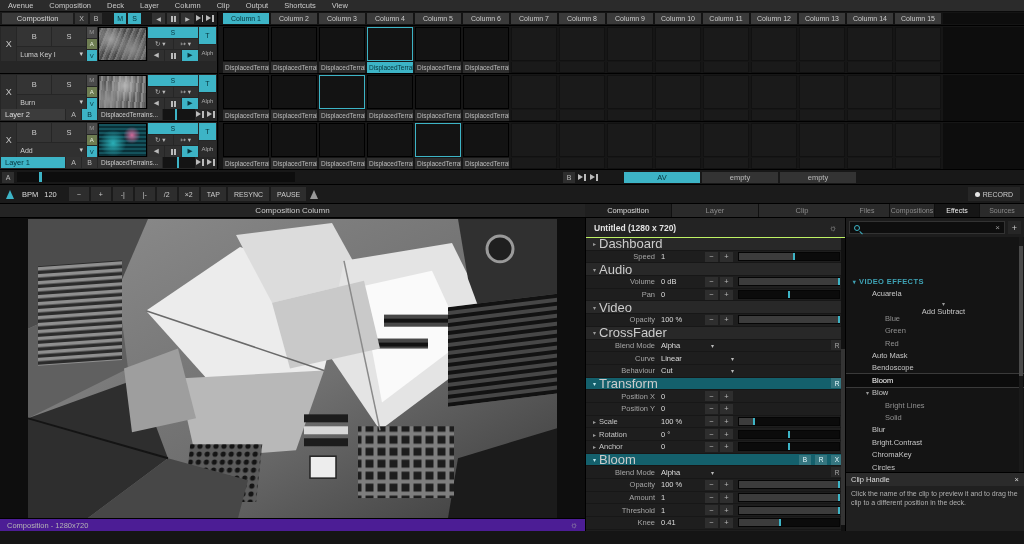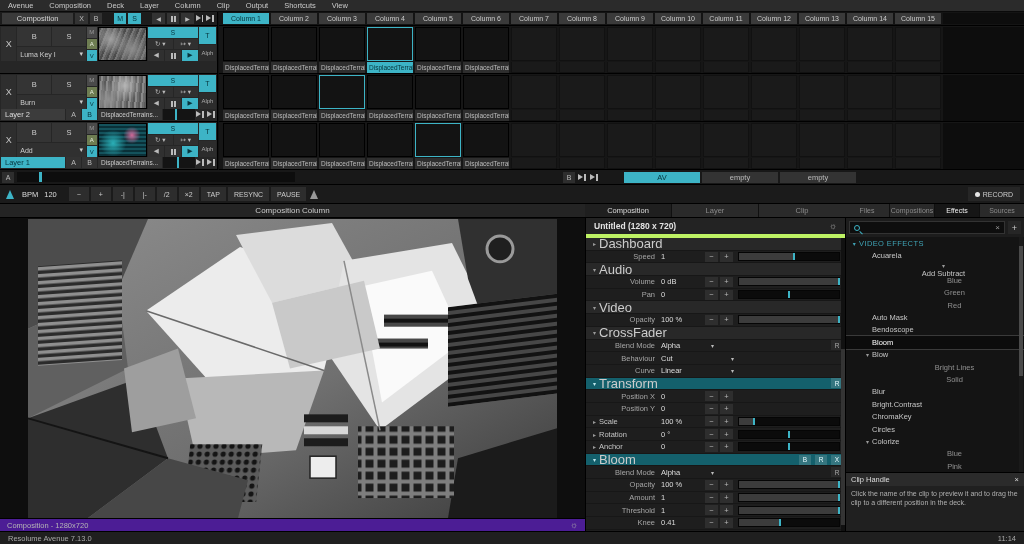--- a/index.html
+++ b/index.html
@@ -98,21 +98,21 @@
   .mon-img{position:absolute;left:28px;top:1px;width:529px;height:299px;background:#222;}
   .mon-img svg{display:block;width:100%;height:100%;}
   .mon-footer{position:absolute;left:0;bottom:0;width:585px;height:13px;background:#4c1d95;border-top:1px solid #000;
               display:flex;align-items:center;justify-content:space-between;padding:0 7px;font-size:7.5px;color:#b5b5b5;}
 
   
   .ptabs{position:absolute;top:204px;left:585px;width:260px;height:14px;display:flex;gap:1px;background:#101010;border-bottom:1px solid #000;}
   .ptab{flex:1;background:#2a2a2a;color:#8a8a8a;display:flex;align-items:center;justify-content:center;font-size:7.5px;}
   .ptab.active{background:#1f1f1f;color:#ddd;}
   .params{position:absolute;top:218px;left:585px;width:260px;height:313px;background:#1e1e1e;border-left:1px solid #000;}
-  .ptitle{height:20px;display:flex;align-items:center;justify-content:space-between;padding:0 8px;font-size:8.5px;color:#e3e3e3;font-weight:bold;background:#232323;border-bottom:4px solid #bef264;gap:48px;}
+  .ptitle{height:20px;display:flex;align-items:center;justify-content:space-between;padding:0 8px;font-size:8.5px;color:#e3e3e3;font-weight:bold;background:#232323;border-bottom:1px solid #bef264;gap:48px;}
   .gear{color:#aaa;font-size:9px;font-weight:normal;}
   .prow{height:12.7px;display:flex;align-items:center;border-bottom:1px solid #171717;padding:0 2px 0 4px;background:#1e1e1e;}
   .prow.group{background:#282828;color:#ccc;}
   .prow.tealh{background:#14606c;color:#d8f2f5;}
   .arrcol{width:9px;font-size:6px;color:#999;text-align:center;}
   .tealh .arrcol{color:#bfe8ee;}
   .plab{width:62px;text-align:right;color:#a5a5a5;font-size:7.5px;padding-right:6px;white-space:nowrap;}
   .plab.left{text-align:left;color:#c5c5c5;}
   .glab{font-size:13px;color:#ccc;}
   .pval{width:44px;color:#ddd;font-size:7.5px;white-space:nowrap;}
@@ -136,22 +136,22 @@
   .search{height:19px;display:flex;align-items:center;gap:3px;padding:2px 3px;background:#1d1d1d;}
   .searchbox{flex:1;height:13px;background:#0e0e0e;border:1px solid #333;display:flex;align-items:center;padding:0 4px;gap:4px;}
   .mag{width:6px;height:6px;border:1.4px solid #3db4c6;border-radius:50%;position:relative;flex:0 0 auto;}
   .mag::after{content:"";position:absolute;left:5px;top:5px;width:4px;height:1.4px;background:#3db4c6;transform:rotate(45deg);transform-origin:0 0;}
   .searchbox input{flex:1;background:transparent;border:none;outline:none;color:#ddd;font-size:7.5px;font-family:"Liberation Sans",sans-serif;}
   .clearx{color:#999;font-size:8px;}
   .plus{width:13px;height:13px;background:#262626;color:#ccc;display:flex;align-items:center;justify-content:center;font-size:9px;}
   .tree{height:235px;overflow:hidden;position:relative;}
   .trow{height:12.4px;display:flex;align-items:center;font-size:7.5px;color:#c6c6c6;}
   .trow .tarr{width:9px;text-align:center;font-size:6px;color:#999;}
-  .trow.lvl2{color:#909090;justify-content:center;}
-  .trow.header{color:#3fa3b5;font-weight:normal;letter-spacing:.4px;}
+  .trow.lvl2{color:#909090;}
+  .trow.header{color:#3fa3b5;font-weight:bold;letter-spacing:.4px;margin-top:38px;}
   .trow.header .tarr{color:#3fa3b5;}
   .trow.sel{background:#0c0c0c;outline:1px solid #3a3a3a;color:#fff;}
   .bscroll{position:absolute;right:1px;top:0;bottom:0;width:4px;background:#1a1a1a;}
   .bscroll i{position:absolute;left:0;right:0;top:4%;height:55%;background:#4a4a4a;}
   .info{position:absolute;left:0;right:0;bottom:0;height:59px;background:#202020;border-top:1px solid #000;}
   .info-h{height:13px;background:#2b2b2b;display:flex;align-items:center;justify-content:space-between;padding:0 5px;color:#ddd;font-size:7.5px;}
   .info-b{padding:3px 5px;color:#b0b0b0;font-size:7px;line-height:1.35;}
 
   
   .statusbar{position:absolute;left:0;bottom:0;right:0;height:13px;background:#1f1f1f;border-top:1px solid #000;
@@ -788,29 +788,29 @@
         <div class="prow">
           <span class="arrcol"></span>
           <span class="plab">Blend Mode</span>
           <span class="pval">Alpha</span>
           <span class="ddarrow">▾</span>
           <span style="flex: 1 1 0%;"></span>
           <span class="rbtn">R</span>
         </div>
         <div class="prow">
           <span class="arrcol"></span>
+          <span class="plab">Curve</span>
+          <span class="pval">Linear</span>
+          <span class="ddarrow far">▾</span>
+          <span style="flex: 1 1 0%;"></span>
+        </div>
+        <div class="prow">
+          <span class="arrcol"></span>
           <span class="plab">Behaviour</span>
           <span class="pval">Cut</span>
-          <span class="ddarrow far">▾</span>
-          <span style="flex: 1 1 0%;"></span>
-        </div>
-        <div class="prow">
-          <span class="arrcol"></span>
-          <span class="plab">Curve</span>
-          <span class="pval">Linear</span>
           <span class="ddarrow far">▾</span>
           <span style="flex: 1 1 0%;"></span>
         </div>
         <div class="prow tealh">
           <span class="arrcol">▾</span>
           <span class="glab">Transform</span>
           <span style="margin-left: auto; display: flex; gap: 2px;">
             <span class="rbtn">R</span>
           </span>
         </div>
@@ -1029,18 +1029,14 @@
       </div>
     <div class="info">
       <div class="info-h">
         <span>Clip Handle</span>
         <span>×</span>
       </div>
       <div class="info-b">Click the name of the clip to preview it and to drag the clip to a different position in the deck.</div>
     </div>
   </div>
 
-  <div class="statusbar">
-    <span>Resolume Avenue 7.13.0</span>
-    <span>11:14</span>
-  </div>
 
 </div>
 
 </body></html>

